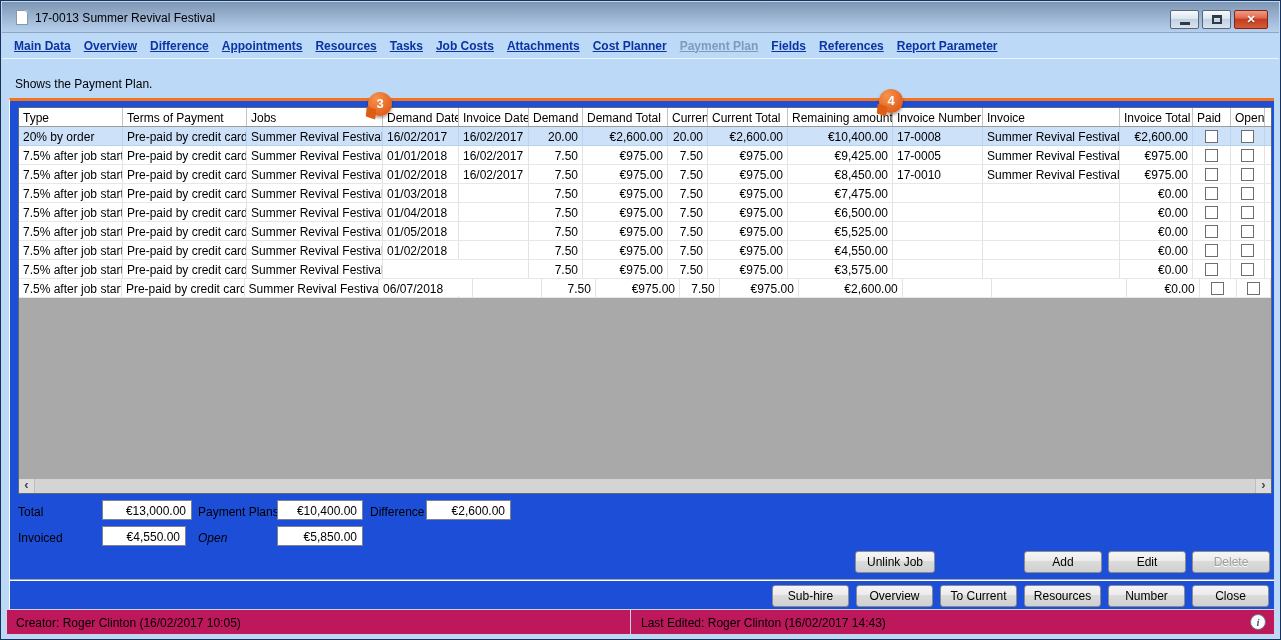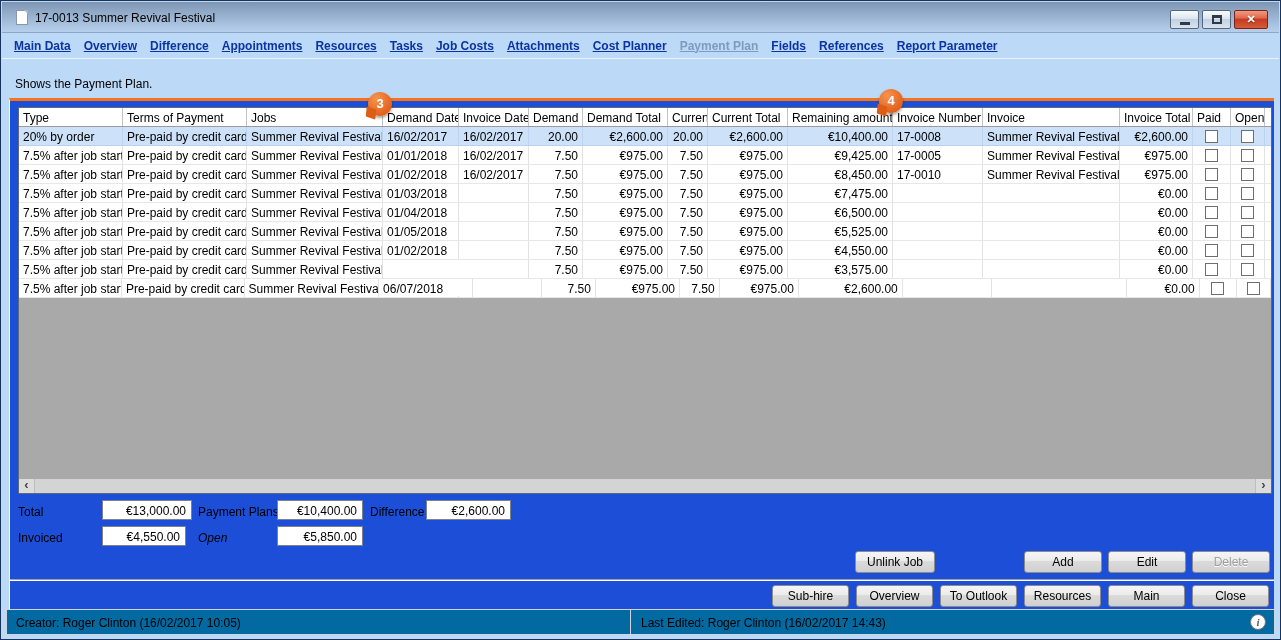--- a/index.html
+++ b/index.html
@@ -58,21 +58,21 @@
   .sumlabel { position:absolute; white-space:nowrap; }
   .fieldbox { position:absolute; height:20px; background:#fff; border:1px solid #7b828b; text-align:right; padding:3px 5px 0; font-size:12px; cursor:text; }
 
   
   .btn { position:absolute; height:22px; border:1px solid #8b8b8b; border-radius:3px; text-align:center; line-height:20px; font-size:12px; color:#000; cursor:pointer;
     background:linear-gradient(#f5f5f5,#ebebeb 45%,#dbdbdb 46%,#d0d0d0); }
   .btn.disabled { color:#9e9e9e; text-shadow:0 1px 0 #fff; cursor:default; }
   .btn-sep { position:absolute; left:0; right:0; top:478px; height:2px; border-top:1px solid #9ba1a8; border-bottom:1px solid #ffffff; }
 
   
-  .statusbar { position:absolute; left:5px; right:5px; top:608px; height:26px; background:#0369a1; border:1px solid #ccd5e0; display:flex; }
+  .statusbar { position:absolute; left:5px; right:5px; top:608px; height:26px; background:#be185d; border:1px solid #ccd5e0; display:flex; }
   .status-cell1 { flex:0 0 624px; border-right:1px solid #ccd5e0; padding:6px 0 0 9px; white-space:nowrap; overflow:hidden; }
   .status-cell2 { flex:1; position:relative; padding:6px 0 0 10px; white-space:nowrap; overflow:hidden; }
   .info-icon { position:absolute; right:8px; top:4px; width:16px; height:16px; border:1px solid #70757c; border-radius:50%; color:#5a5f66; text-align:center; line-height:14px; font-size:11px; font-family:"Liberation Serif", serif; font-style:italic; font-weight:bold; background:#fdfdfd; cursor:pointer; }
 
   
   .badge { position:absolute; width:24px; height:24px; border-radius:50%;
     background:radial-gradient(circle at 35% 28%, #f6934e, #e2611d 72%);
     color:#fff; font-weight:bold; font-size:13px; text-align:center; line-height:24px;
     box-shadow:0 2px 3px rgba(0,0,0,.35); z-index:20; }
   .badge::before { content:''; position:absolute; width:10px; height:10px; background:#dd5d15;
@@ -362,23 +362,23 @@
 
     <div class="btn" style="left:845px;top:450px;width:80px;">Unlink Job</div>
     <div class="btn" style="left:1014px;top:450px;width:78px;">Add</div>
     <div class="btn" style="left:1098px;top:450px;width:78px;">Edit</div>
     <div class="btn disabled" style="left:1182px;top:450px;width:78px;">Delete</div>
 
     <div class="btn-sep"></div>
 
     <div class="btn" style="left:762px;top:484px;width:77px;">Sub-hire</div>
     <div class="btn" style="left:846px;top:484px;width:77px;">Overview</div>
-    <div class="btn" style="left:930px;top:484px;width:77px;">To Outlook</div>
+    <div class="btn" style="left:930px;top:484px;width:77px;">To Current</div>
     <div class="btn" style="left:1014px;top:484px;width:77px;">Resources</div>
-    <div class="btn" style="left:1098px;top:484px;width:77px;">Main</div>
+    <div class="btn" style="left:1098px;top:484px;width:77px;">Number</div>
     <div class="btn" style="left:1182px;top:484px;width:77px;">Close</div>
   </div>
 
   <div class="statusbar">
     <div class="status-cell1">Creator: Roger Clinton (16/02/2017 10:05)</div>
     <div class="status-cell2">
       <span>Last Edited:  Roger Clinton (16/02/2017 14:43)</span>
       <div class="info-icon">i</div>
     </div>
   </div>

